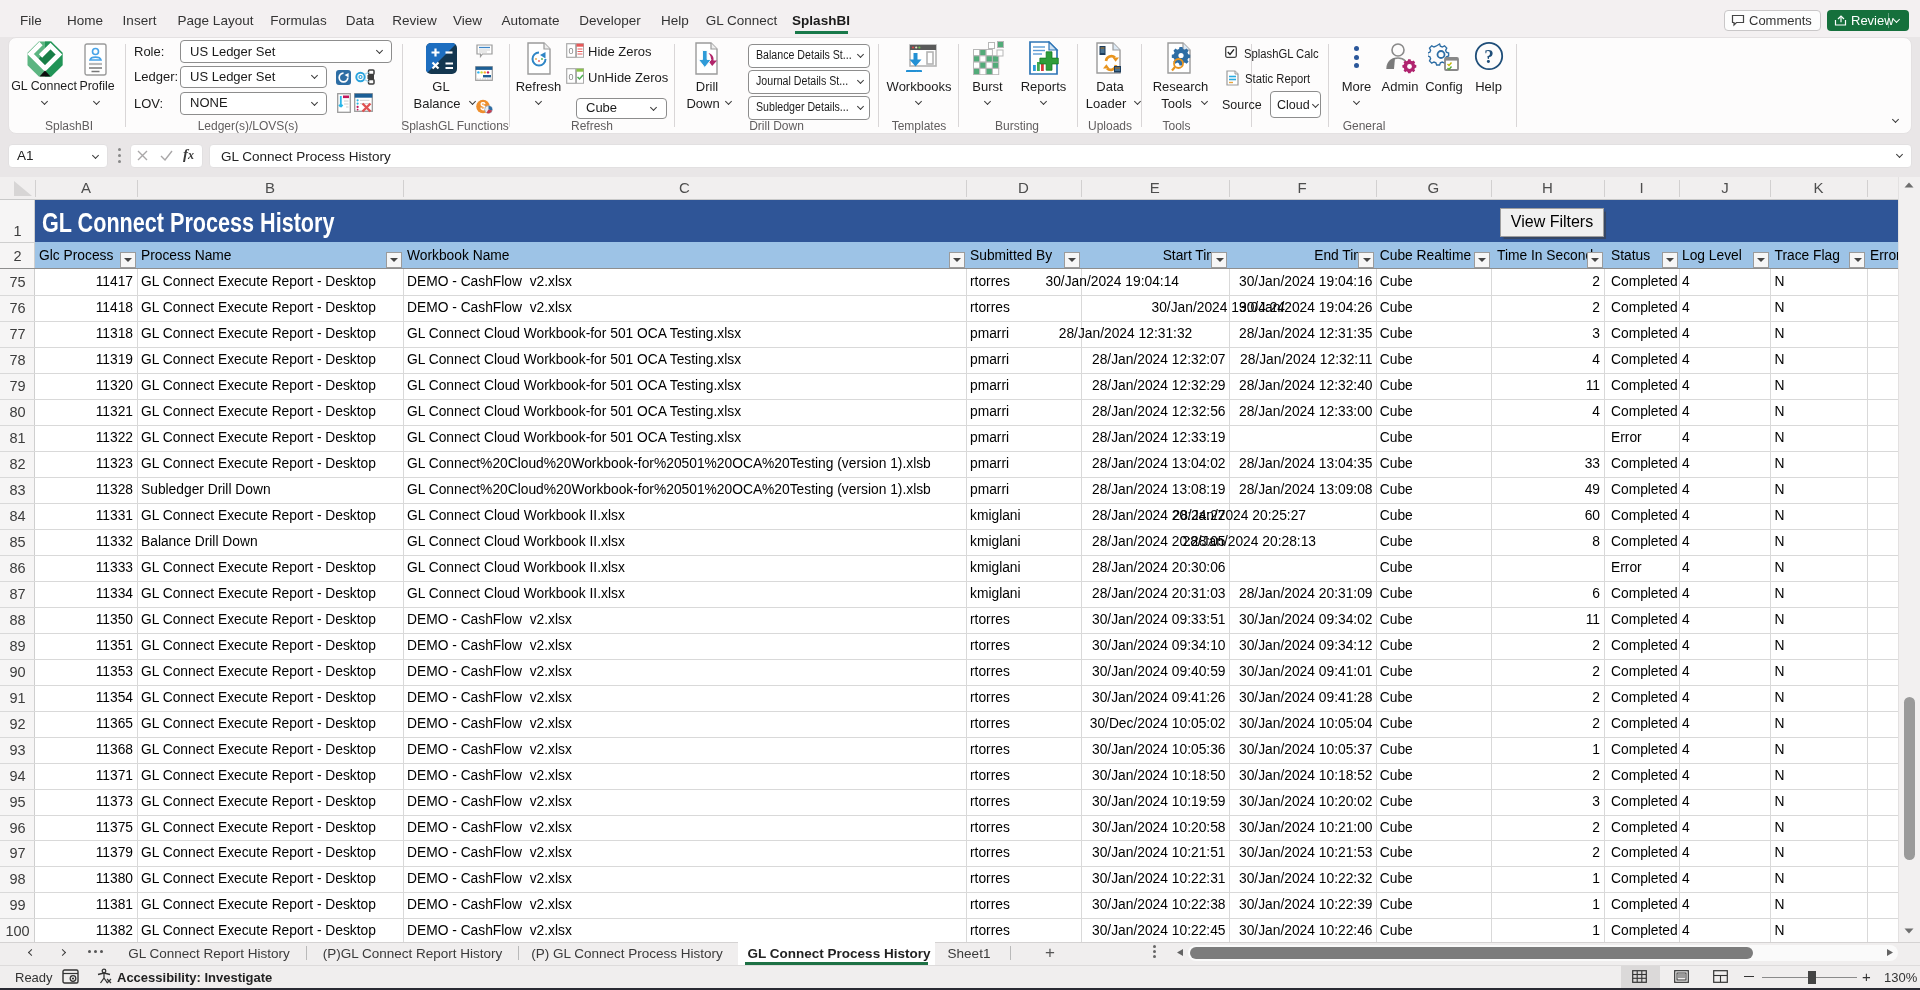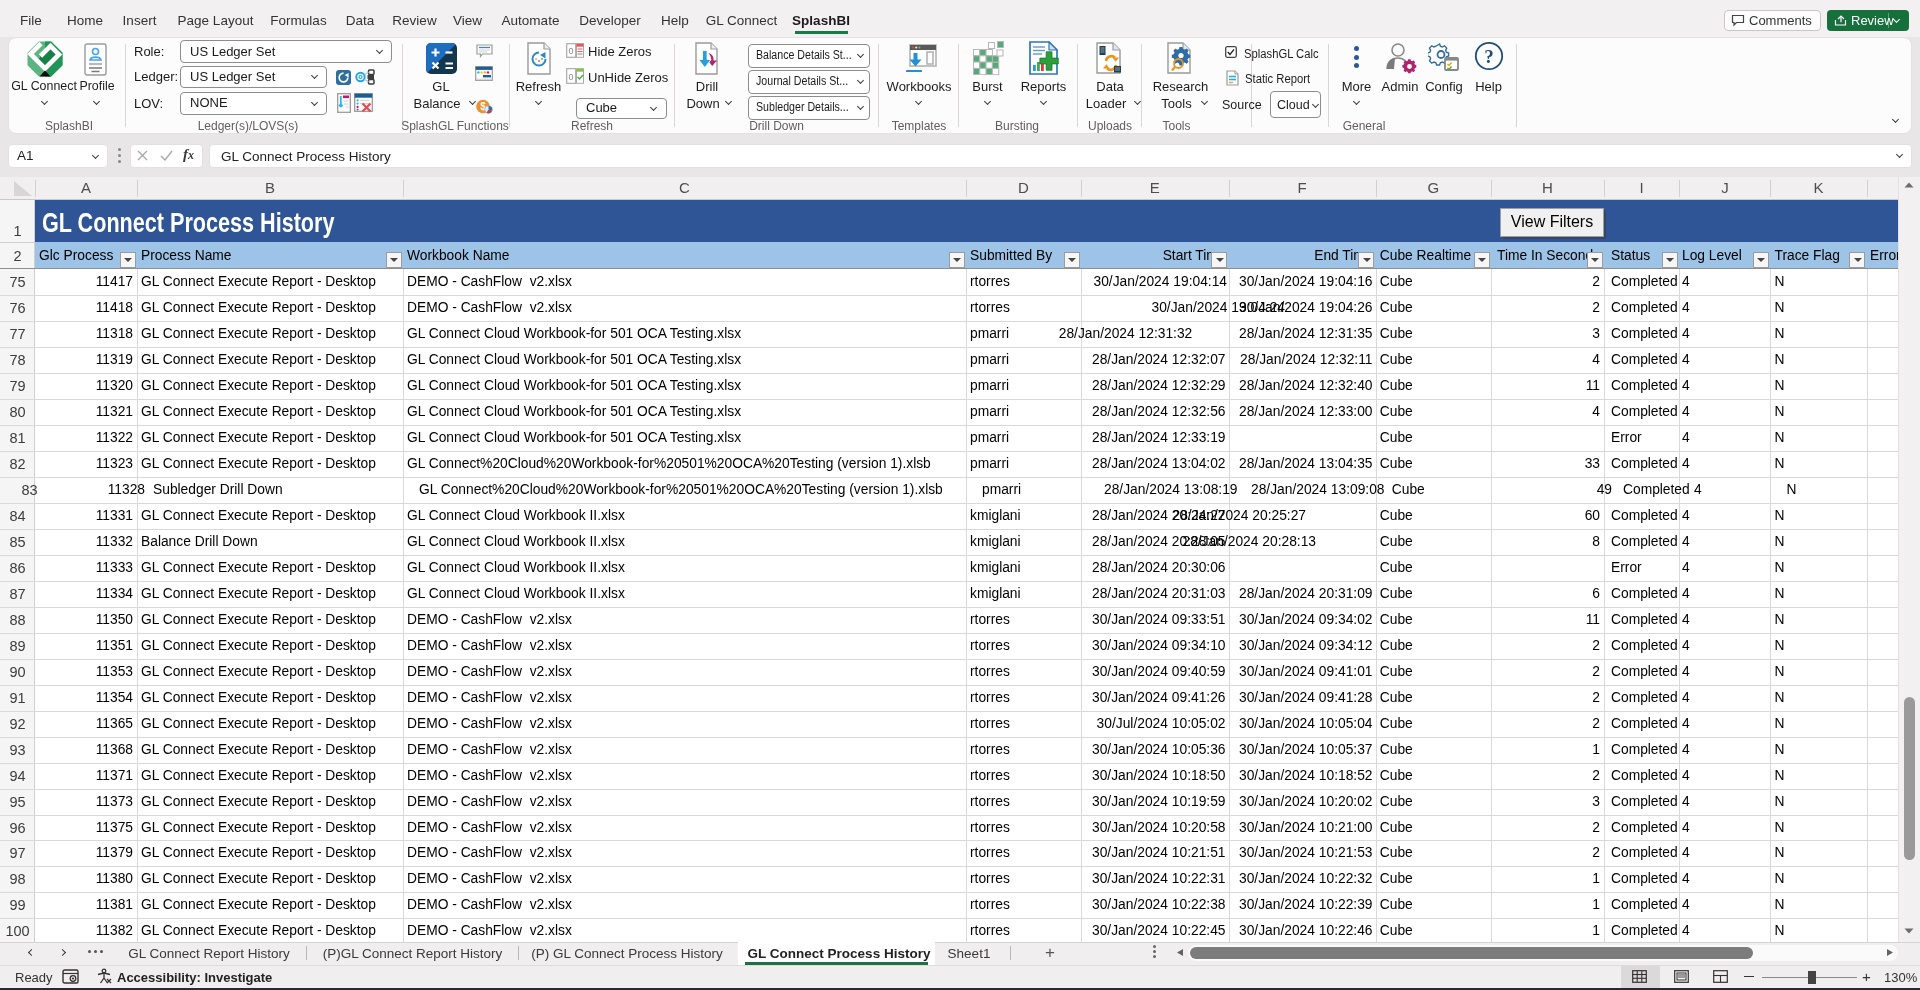--- a/index.html
+++ b/index.html
@@ -468,21 +468,21 @@
 <div class="vl" style="left:1604px;top:269.3px;height:672.7px"></div>
 <div class="vl" style="left:1679.4px;top:269.3px;height:672.7px"></div>
 <div class="vl" style="left:1770.4px;top:269.3px;height:672.7px"></div>
 <div class="vl" style="left:1866.7px;top:269.3px;height:672.7px"></div>
 <div class="a" style="left:0;top:269.3px;width:1898px;height:26.0px;">
     <div class="rn">75</div>
     <div class="cell" style="left:35px;width:98px;text-align:right">11417</div>
     <div class="cell" style="left:141px">GL Connect Execute Report - Desktop</div>
     <div class="cell" style="left:407px">DEMO - CashFlow  v2.xlsx</div>
     <div class="cell" style="left:970px">rtorres</div>
-    <div class="cell" style="left:1027px;width:200px;text-align:right">30/Jan/2024 19:04:14</div>
+    <div class="cell" style="left:979px;width:200px;text-align:right">30/Jan/2024 19:04:14</div>
     <div class="cell" style="left:1172.5px;width:200px;text-align:right">30/Jan/2024 19:04:16</div>
     <div class="cell" style="left:1379.8px">Cube</div>
     <div class="cell" style="left:1400px;width:200px;text-align:right">2</div>
     <div class="cell" style="left:1611px">Completed</div>
     <div class="cell" style="left:1682px">4</div>
     <div class="cell" style="left:1774.5px">N</div>
   </div>
 <div class="hl" style="left:0;top:295.3px;width:1898px"></div>
 <div class="a" style="left:0;top:295.3px;width:1898px;height:26.0px;">
     <div class="rn">76</div>
@@ -582,21 +582,21 @@
     <div class="cell" style="left:970px">pmarri</div>
     <div class="cell" style="left:1025.5px;width:200px;text-align:right">28/Jan/2024 13:04:02</div>
     <div class="cell" style="left:1172.5px;width:200px;text-align:right">28/Jan/2024 13:04:35</div>
     <div class="cell" style="left:1379.8px">Cube</div>
     <div class="cell" style="left:1400px;width:200px;text-align:right">33</div>
     <div class="cell" style="left:1611px">Completed</div>
     <div class="cell" style="left:1682px">4</div>
     <div class="cell" style="left:1774.5px">N</div>
   </div>
 <div class="hl" style="left:0;top:477.0px;width:1898px"></div>
-<div class="a" style="left:12px;top:477.0px;width:1556px;height:26.0px;">
+<div class="a" style="left:0;top:477.0px;width:1556px;height:26.0px;">
     <div class="rn">83</div>
     <div class="cell" style="left:35px;width:98px;text-align:right">11328</div>
     <div class="cell" style="left:141px">Subledger Drill Down</div>
     <div class="cell" style="left:407px">GL Connect%20Cloud%20Workbook-for%20501%20OCA%20Testing (version 1).xlsb</div>
     <div class="cell" style="left:970px">pmarri</div>
     <div class="cell" style="left:1025.5px;width:200px;text-align:right">28/Jan/2024 13:08:19</div>
     <div class="cell" style="left:1172.5px;width:200px;text-align:right">28/Jan/2024 13:09:08</div>
     <div class="cell" style="left:1379.8px">Cube</div>
     <div class="cell" style="left:1400px;width:200px;text-align:right">49</div>
     <div class="cell" style="left:1611px">Completed</div>
@@ -723,21 +723,21 @@
     <div class="cell" style="left:1682px">4</div>
     <div class="cell" style="left:1774.5px">N</div>
   </div>
 <div class="hl" style="left:0;top:710.6px;width:1898px"></div>
 <div class="a" style="left:0;top:710.6px;width:1898px;height:26.0px;">
     <div class="rn">92</div>
     <div class="cell" style="left:35px;width:98px;text-align:right">11365</div>
     <div class="cell" style="left:141px">GL Connect Execute Report - Desktop</div>
     <div class="cell" style="left:407px">DEMO - CashFlow  v2.xlsx</div>
     <div class="cell" style="left:970px">rtorres</div>
-    <div class="cell" style="left:1025.5px;width:200px;text-align:right">30/Jul/2024 10:05:02</div>
+    <div class="cell" style="left:1025.5px;width:200px;text-align:right">30/Dec/2024 10:05:02</div>
     <div class="cell" style="left:1172.5px;width:200px;text-align:right">30/Jan/2024 10:05:04</div>
     <div class="cell" style="left:1379.8px">Cube</div>
     <div class="cell" style="left:1400px;width:200px;text-align:right">2</div>
     <div class="cell" style="left:1611px">Completed</div>
     <div class="cell" style="left:1682px">4</div>
     <div class="cell" style="left:1774.5px">N</div>
   </div>
 <div class="hl" style="left:0;top:736.6px;width:1898px"></div>
 <div class="a" style="left:0;top:736.6px;width:1898px;height:26.0px;">
     <div class="rn">93</div>

